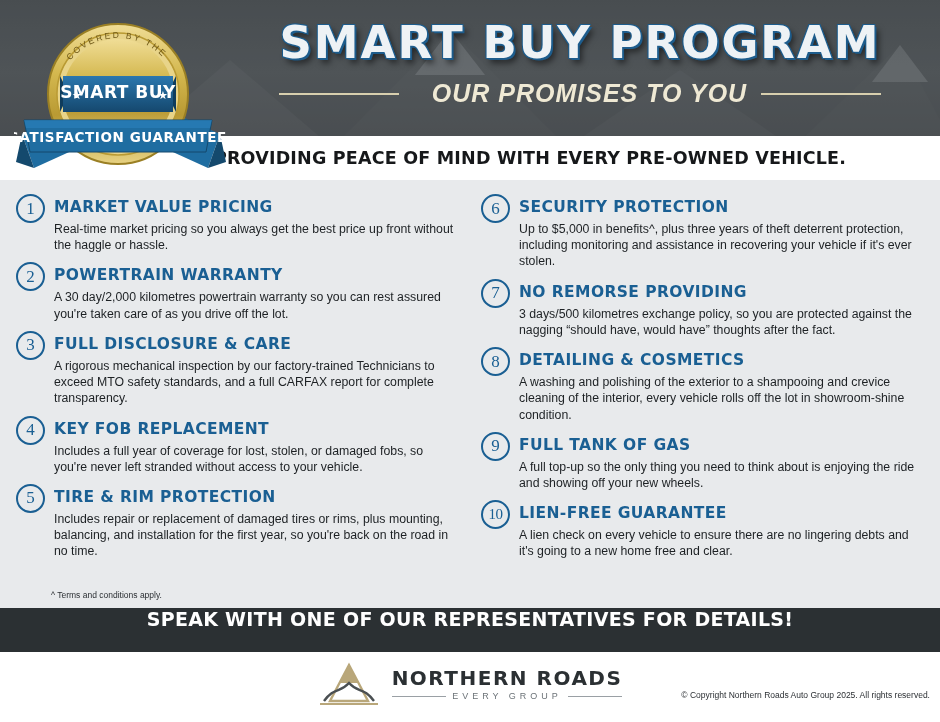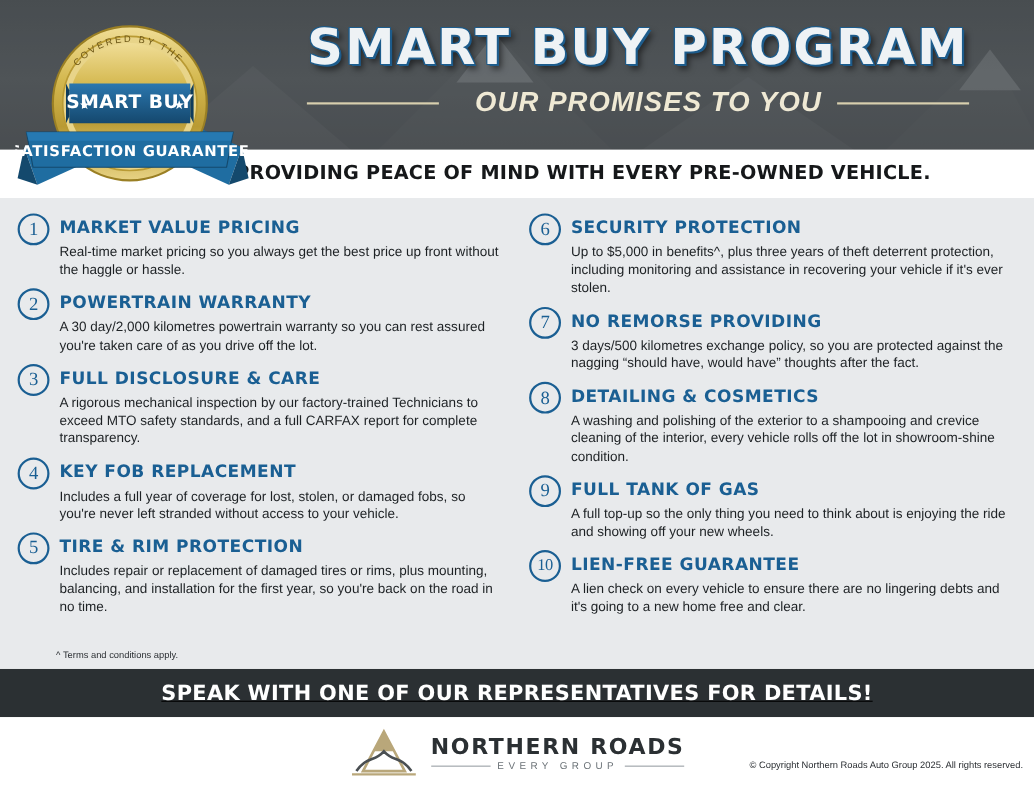--- a/index.html
+++ b/index.html
@@ -156,23 +156,21 @@
     font-size: 8.5px;
     color: #2b2f33;
     margin-left: 41px;
   }
 
   
   .cta {
     height: 44px;
     background: #2b3033;
     display: flex;
-    align-items: center;
     justify-content: center;
-    text-decoration: underline;
   }
   .cta-text {
     font-family: "DejaVu Sans", sans-serif;
     font-weight: bold;
     font-size: 19px;
     color: #ffffff;
     letter-spacing: 0.3px;
   }
 
   

